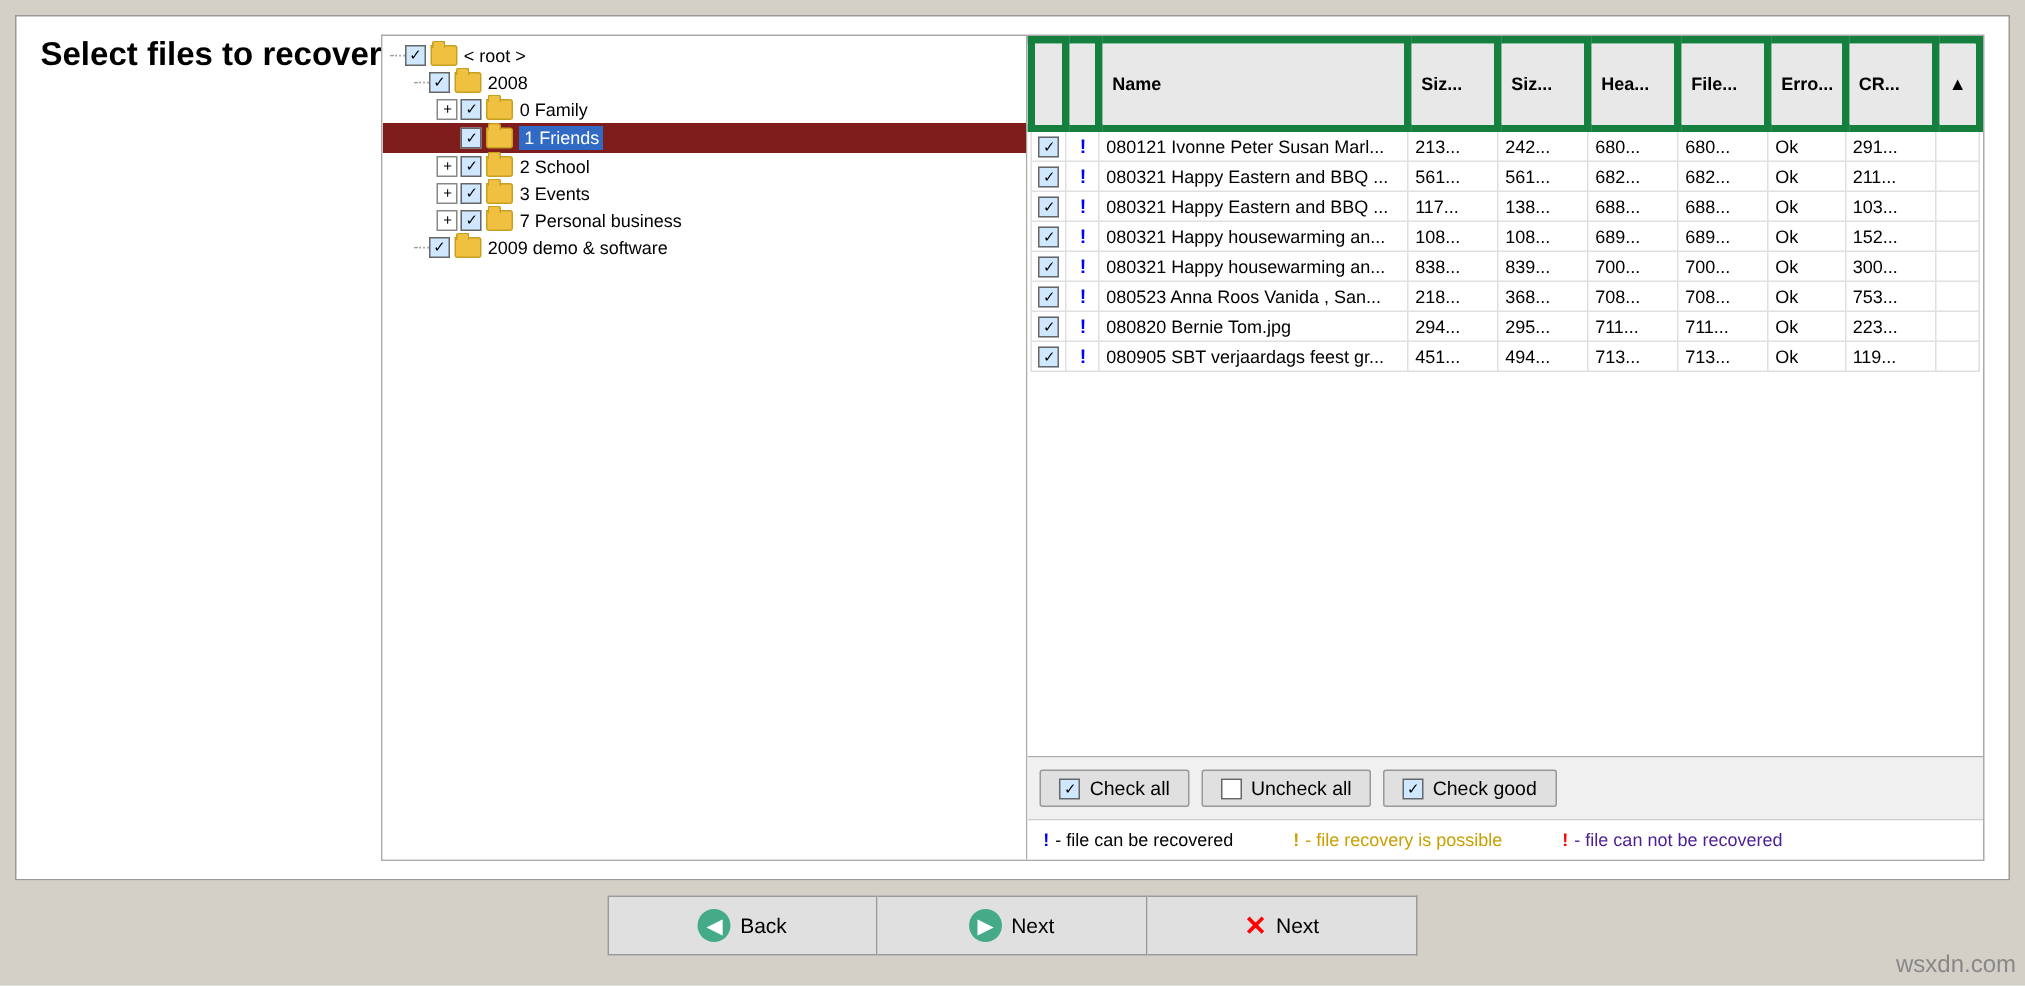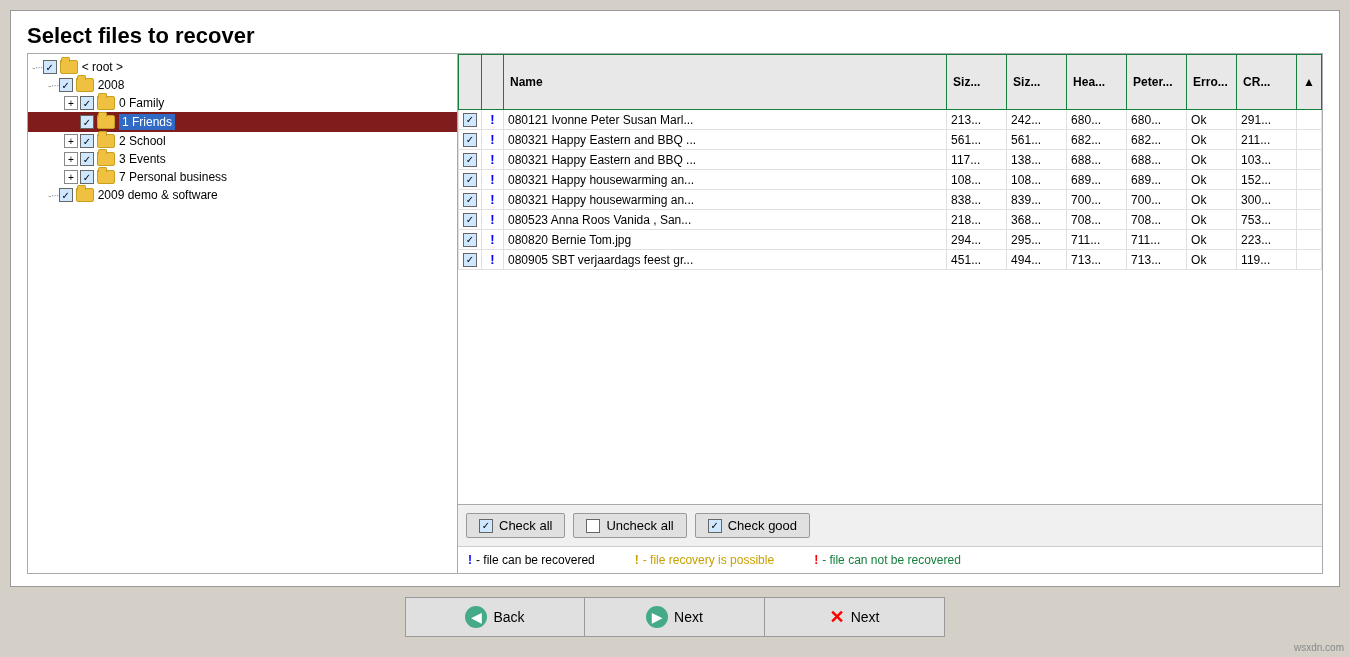--- a/index.html
+++ b/index.html
@@ -19,21 +19,20 @@
       display: flex;
       flex-direction: column;
       padding: 10px;
     }
 
     .main-panel {
       background: white;
       border: 1px solid #999;
       flex: 1;
       display: flex;
-      flex-direction: column;
       padding: 12px 16px 12px 16px;
     }
 
     .page-title {
       font-size: 22px;
       font-weight: bold;
       color: #000;
       margin-bottom: 4px;
     }
 
@@ -163,21 +162,21 @@
       overflow-y: auto;
     }
 
     table {
       width: 100%;
       border-collapse: collapse;
     }
 
     thead th {
       background: #e8e8e8;
-      border: 1px solid #15803d;
+      border: 5px solid #15803d;
       padding: 20px 6px;
       text-align: left;
       font-weight: bold;
       font-size: 12px;
       position: sticky;
       top: 0;
       z-index: 1;
     }
 
     tbody td {
@@ -337,21 +336,21 @@
       display: inline-block;
       color: #999;
       letter-spacing: -1px;
       font-size: 11px;
     }
 
     .watermark {
       position: fixed;
       bottom: 4px;
       right: 6px;
-      font-size: 10px;
+      font-size: 16px;
       color: #888;
     }
   </style>
 </head>
 <body>
 
 <div class="outer-container">
   <div class="main-panel">
     <div class="page-title">Select files to recover</div>
 
@@ -429,21 +428,21 @@
         <div class="file-table">
           <table>
             <thead>
               <tr>
                 <th style="width:22px"></th>
                 <th style="width:22px"></th>
                 <th>Name</th>
                 <th style="width:60px">Siz...</th>
                 <th style="width:60px">Siz...</th>
                 <th style="width:60px">Hea...</th>
-                <th style="width:60px">Peter...</th>
+                <th style="width:60px">File...</th>
                 <th style="width:50px">Erro...</th>
                 <th style="width:60px">CR...</th>
                 <th style="width:16px">▲</th>
               </tr>
             </thead>
             <tbody id="file-tbody">
             <tr>
     <td style="text-align:center"><span class="file-checkbox"></span></td>
     <td style="text-align:center"><span class="warning-icon">!</span></td>
     <td>080121 Ivonne Peter Susan Marl...</td>
@@ -562,21 +561,21 @@
             <div class="legend-item">
               <span class="legend-blue">!</span>
               <span>- file can be recovered</span>
             </div>
             <div class="legend-item">
               <span class="legend-yellow">!</span>
               <span style="color:#c8a000">- file recovery is possible</span>
             </div>
             <div class="legend-item">
               <span class="legend-red">!</span>
-              <span style="color:#15803d">- file can not be recovered</span>
+              <span style="color:#4c1d95">- file can not be recovered</span>
             </div>
           </div>
         </div>
       </div>
     </div>
   </div>
 
   <div class="nav-bar">
     <button class="nav-btn">
       <span class="nav-icon-back">◀</span>

